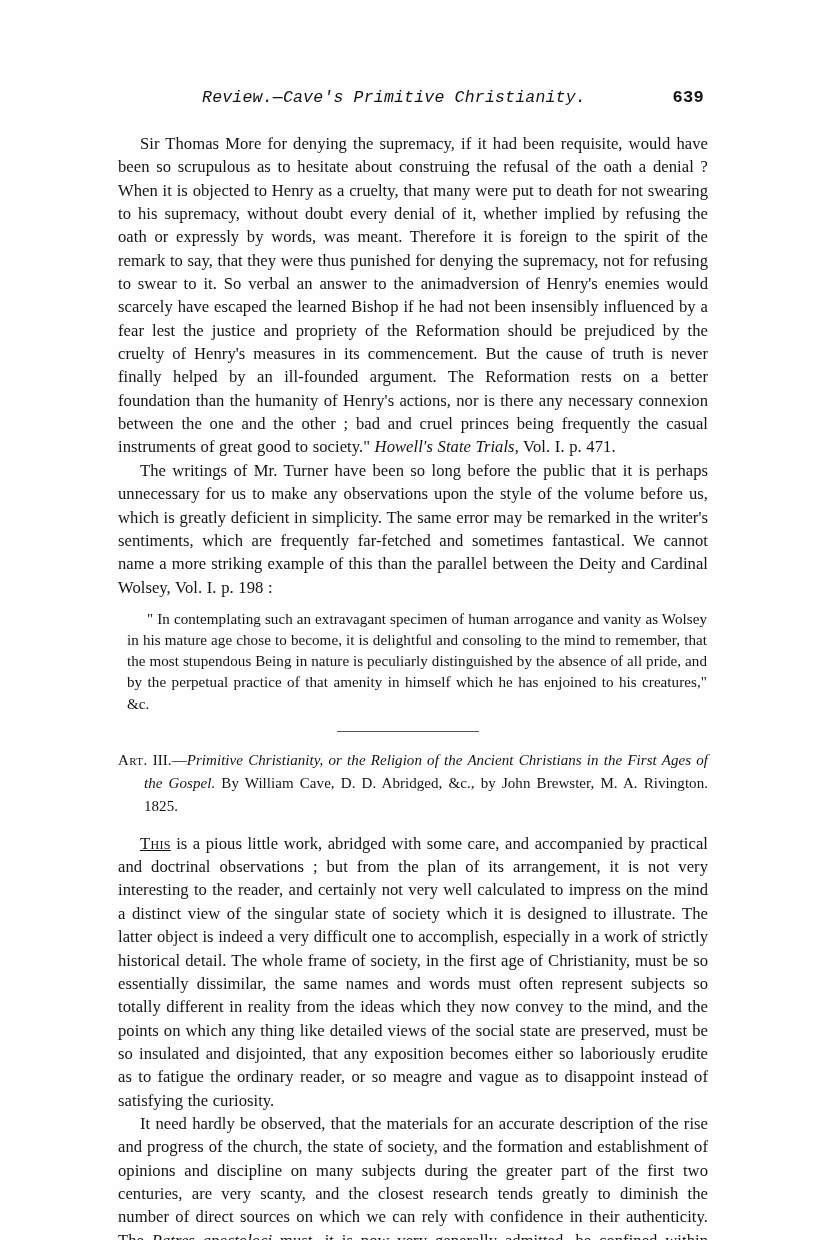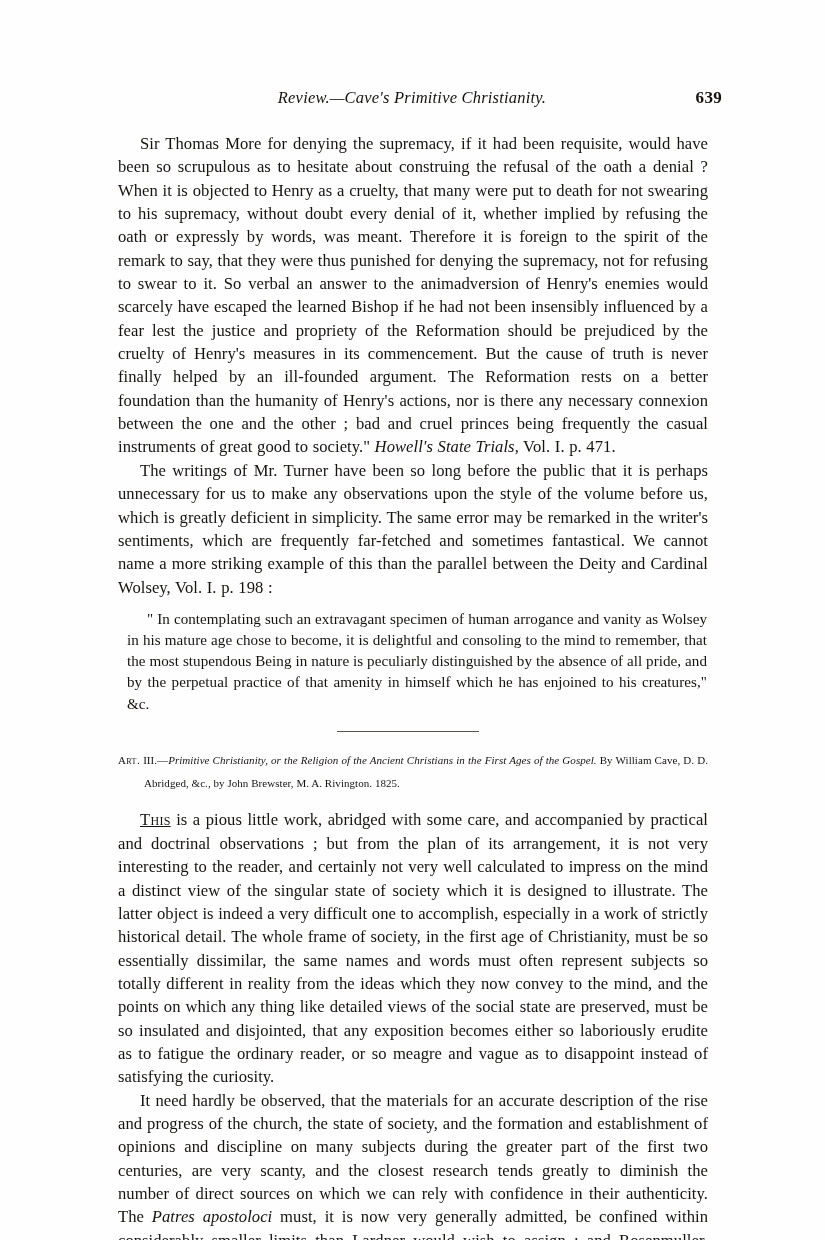--- a/index.html
+++ b/index.html
@@ -20,24 +20,25 @@
     position: absolute;
     left: 0; top: 0;
     width: 825px;
     height: 1240px;
     background: #fefefe;
   }
 
   
   .running-head {
     position: absolute;
-    left: 132px;
+    left: 114px;
     top: 88px;
     width: 590px;
     height: 26px;
+    font-family: Liberation Mono, monospace;
   }
   .running-head-title {
     position: absolute;
     left: 0;
     top: 0;
     width: 560px;
     text-align: center;
     font-style: italic;
     font-size: 16.5px;
     letter-spacing: 0.2px;
@@ -91,21 +92,21 @@
     left: 219px;
     top: 16px;
     width: 142px;
     height: 1px;
     background: #3a342c;
     opacity: 0.85;
   }
 
   p.art-head {
     margin: 0;
-    font-size: 11px;
+    font-size: 15px;
     line-height: 23.3px;
     text-align: justify;
     padding-left: 26px;
     text-indent: -26px;
     letter-spacing: 0.05px;
   }
   .smallcaps {
     font-variant: small-caps;
     letter-spacing: 0.4px;
   }

